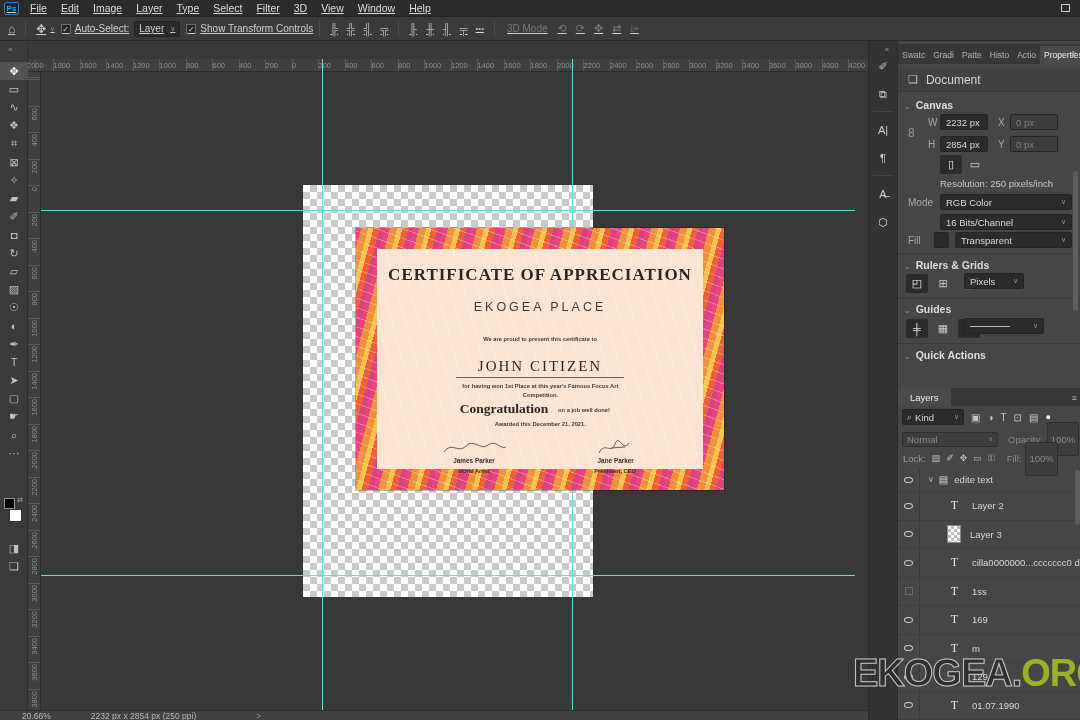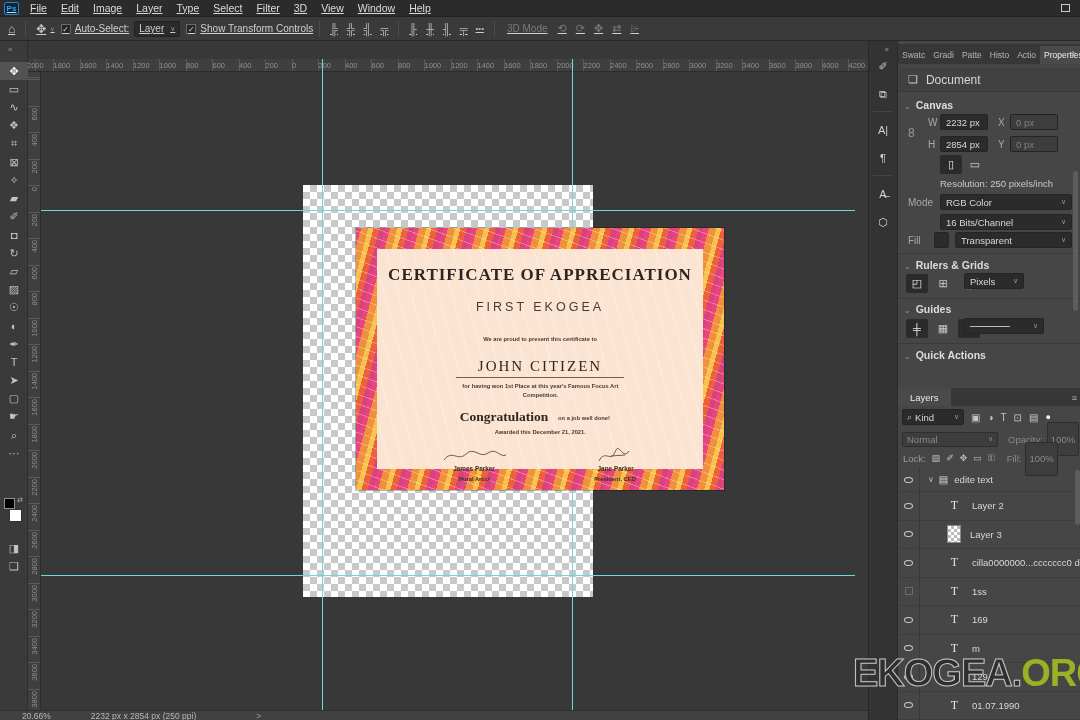--- a/index.html
+++ b/index.html
@@ -68,21 +68,21 @@
       repeating-linear-gradient(105deg, #e8457c 0 5px, #f0903c 5px 12px, #f6c24a 12px 17px, #ee5f3c 17px 23px, #d9417f 23px 28px);
     box-shadow:0 0 0 1px rgba(0,0,0,.25); }
   #cert-inner { position:absolute; inset:21px; background:#fce4d2;
     background-image:repeating-linear-gradient(75deg, rgba(255,255,255,.28) 0 1px, transparent 1px 13px);
     display:flex; flex-direction:column; align-items:center; color:#3a2e28; }
   .cert-title { margin-top:16px; font-family:"Liberation Serif", serif; font-weight:bold; font-size:17px; letter-spacing:1px; color:#2e2520; white-space:nowrap; }
   .cert-rule { width:220px; height:1px; background:#96715d; }
   .cert-sub { margin:8px 0 6px; font-size:12.5px; letter-spacing:3px; color:#463b34; }
   .cert-tiny { font-size:8px; transform:scale(.72); font-weight:bold; color:#473931; white-space:nowrap; }
   .cert-name { margin-top:14px; font-family:"Liberation Serif", serif; font-size:15px; letter-spacing:2px; color:#33281f; border-bottom:1px solid #7a5c4e; padding:0 22px 2px; }
-  .cert-congrats-row { display:flex; align-items:baseline; margin-top:9px; }
+  .cert-congrats-row { display:flex; align-items:baseline; margin-top:1px; }
   .cert-congrats { font-family:"Liberation Serif", serif; font-weight:bold; font-size:13.5px; color:#2e2520; }
   #cert-rule1 { margin-top:7px; } #cert-rule2 { margin-top:6px; }
   #cert-presented { margin-top:9px; }
   #cert-sigs { width:100%; display:flex; justify-content:space-between; padding:10px 30px 0 40px; }
   .sig-col { width:115px; display:flex; flex-direction:column; align-items:center; }
   .sig-name { font-size:8px; transform:scale(.8); font-weight:bold; white-space:nowrap; }
   .sig-title { font-size:8px; transform:scale(.72); font-weight:bold; white-space:nowrap; margin-top:1px; }
 
   
   #dockstrip { left:868px; top:41px; width:29px; height:679px; background:#333333; border-left:1px solid #282828; }
@@ -312,21 +312,21 @@
       <span class="vlabel" style="top: 592px;">3600</span>
       <span class="vlabel" style="top: 618.5px;">3800</span>
     </div>
 
   <div id="canvas-area" class="abs">
     <div id="checker"></div>
     <div id="certificate">
       <div id="cert-inner">
         <div class="cert-title">CERTIFICATE OF APPRECIATION</div>
         <div class="cert-rule" id="cert-rule1"></div>
-        <div class="cert-sub">FIRST EKOGEA</div>
+        <div class="cert-sub">EKOGEA PLACE</div>
         <div class="cert-rule" id="cert-rule2"></div>
         <div class="cert-tiny" id="cert-presented">We are proud to present this certificate to</div>
         <div class="cert-name">JOHN CITIZEN</div>
         <div class="cert-tiny" style="margin-top:4px;">for having won 1st Place at this year's Famous Focus Art</div>
         <div class="cert-tiny">Competition.</div>
         <div class="cert-congrats-row">
           <span class="cert-congrats">Congratulation</span>
           <span class="cert-tiny">on a job well done!</span>
         </div>
         <div class="cert-tiny" style="margin-top:3px;">Awarded this December 21, 2021.</div>

